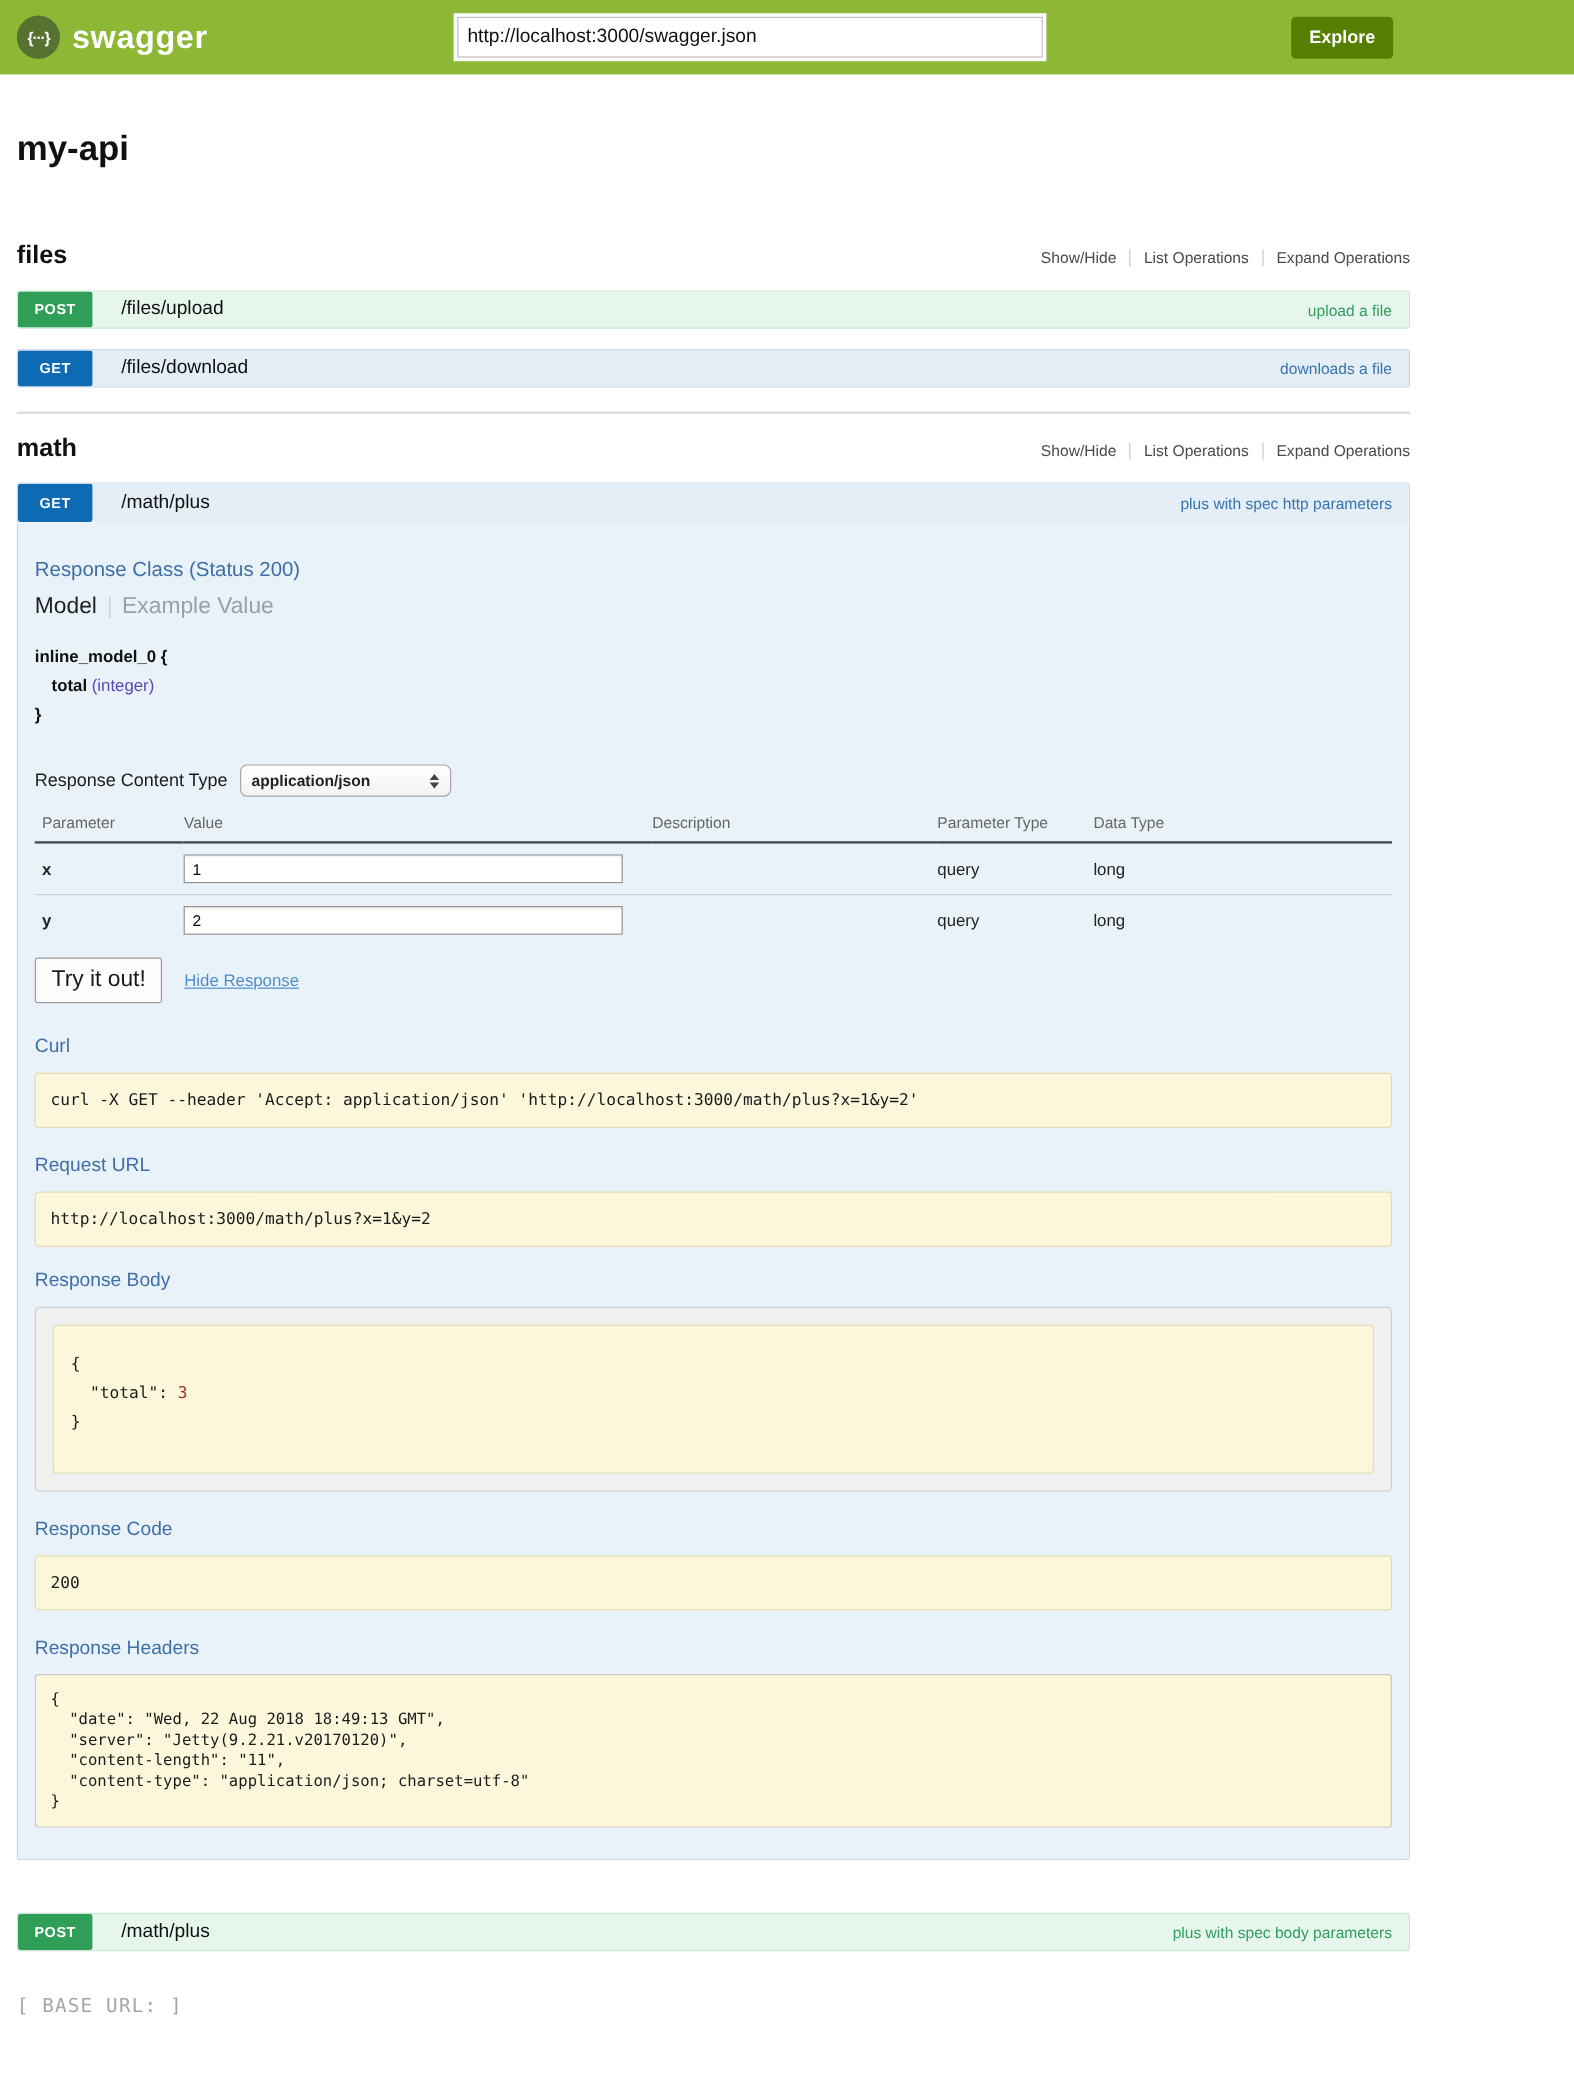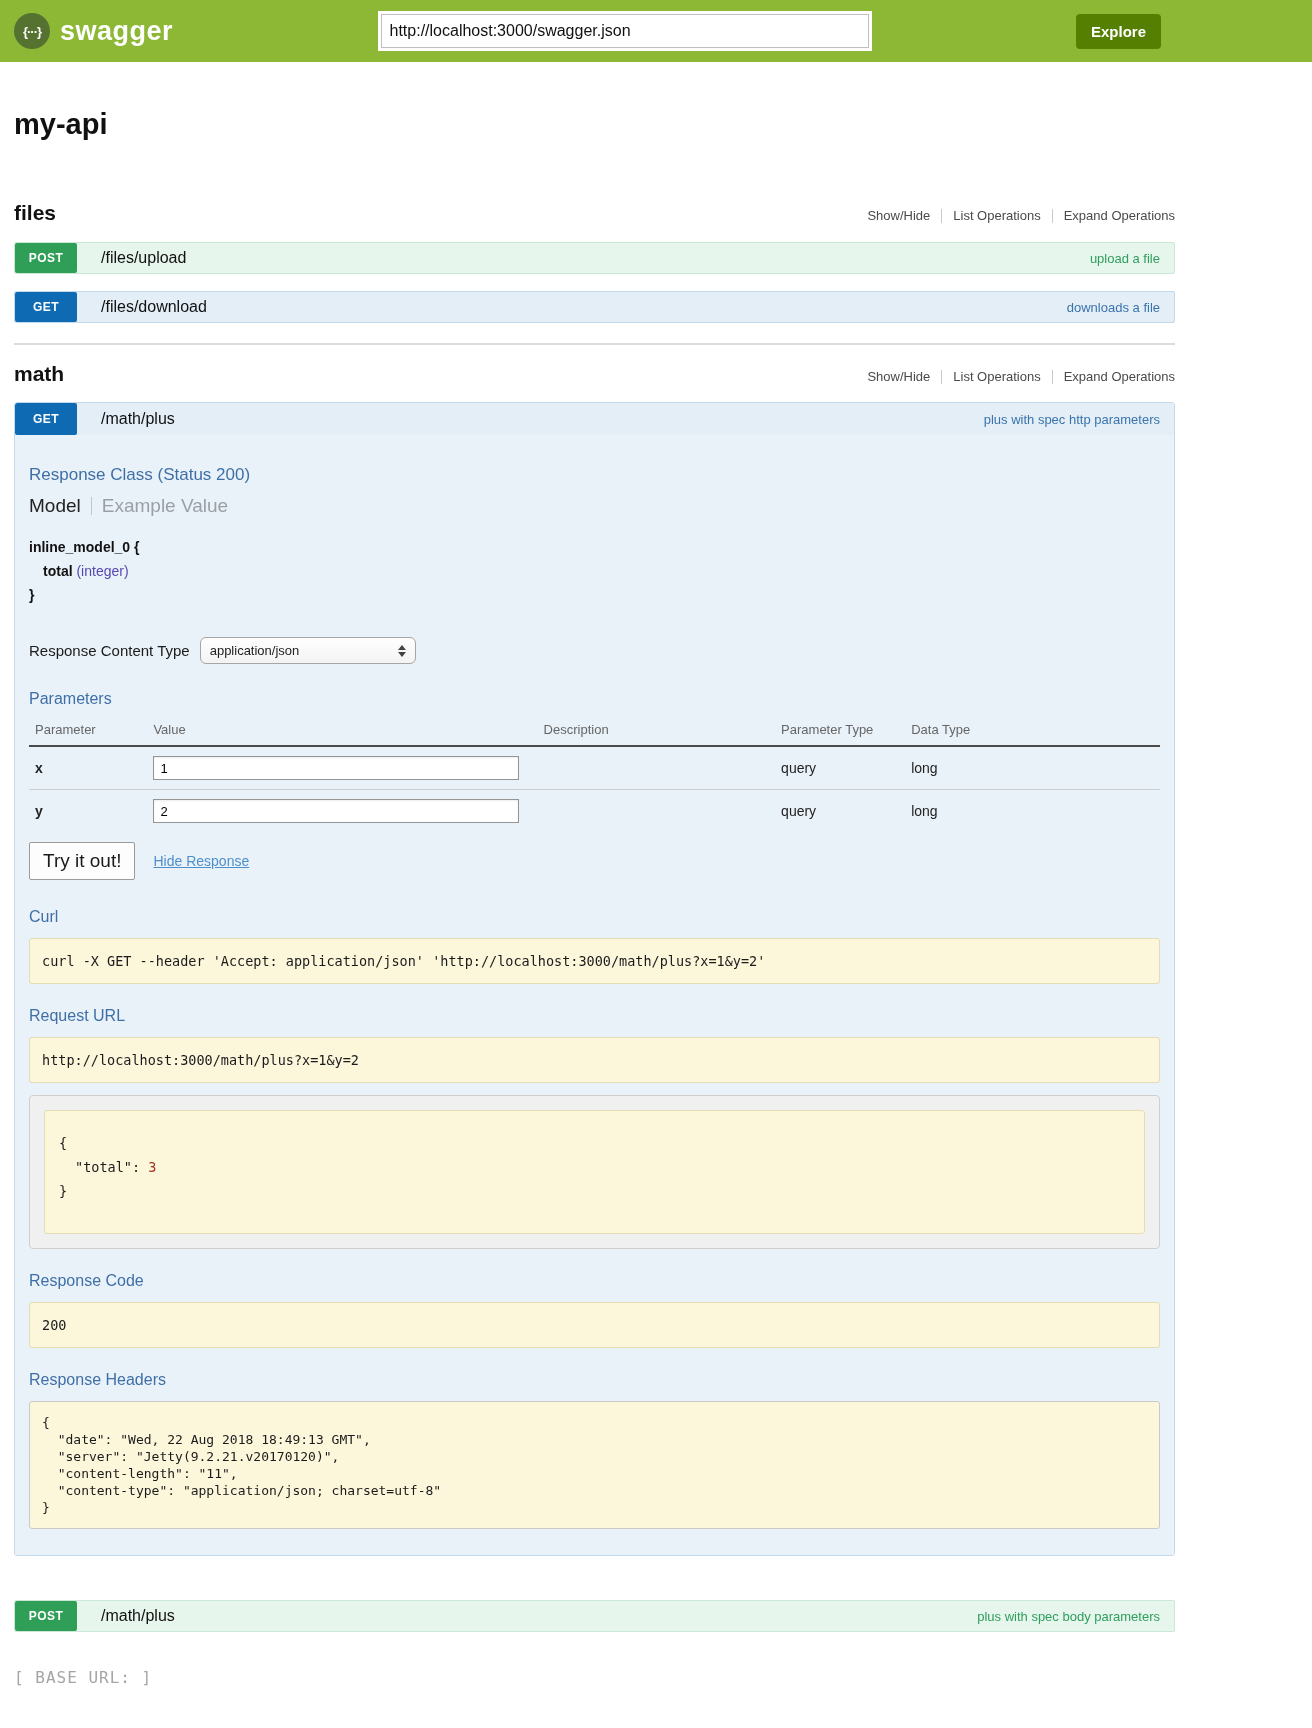--- a/index.html
+++ b/index.html
@@ -95,25 +95,25 @@
   .model-sig { margin-top: 18px; font-size: 14px; color: #111; line-height: 24px; }
   .model-sig .decl { font-weight: bold; }
   .model-sig .prop { padding-left: 14px; }
   .model-sig .prop-name { font-weight: bold; }
   .model-sig .prop-type { color: #5747b2; }
   .model-sig .close { font-weight: bold; }
 
   .rct-row { display: flex; align-items: center; margin-top: 30px; }
   .rct-label { font-size: 15px; color: #1b1b1b; margin-right: 10px; }
   .select {
-    width: 216px; height: 27px;
+    width: 176px; height: 27px;
     border: 1px solid #a6a6a6; border-radius: 6px;
     background: linear-gradient(#ffffff, #f3f3f3);
     display: flex; align-items: center; justify-content: space-between;
-    padding: 0 9px; font-size: 13px; color: #222; cursor: pointer;
+    padding: 0 9px; font-size: 13px; color: #222; cursor: pointer; font-weight: bold;
   }
   .sel-arrows { display: flex; flex-direction: column; gap: 2px; }
   .sel-arrows .up {
     width: 0; height: 0; border-left: 4px solid transparent; border-right: 4px solid transparent;
     border-bottom: 5px solid #444;
   }
   .sel-arrows .down {
     width: 0; height: 0; border-left: 4px solid transparent; border-right: 4px solid transparent;
     border-top: 5px solid #444;
   }
@@ -251,21 +251,20 @@
           <span class="rct-label">Response Content Type</span>
           <div class="select">
             <span>application/json</span>
             <span class="sel-arrows">
               <span class="up"></span>
                 <span class="down"></span>
             </span>
           </div>
         </div>
 
-        <h3 class="blue-head params-head">Parameters</h3>
         <table class="params">
           <colgroup>
             <col style="width:11%">
               <col style="width:34.5%">
               <col style="width:21%">
               <col style="width:11.5%">
               <col style="width:22%">
           </colgroup>
           <thead>
             <tr>
@@ -298,20 +297,21 @@
           <button class="try-btn">Try it out!</button>
           <a class="hide-link">Hide Response</a>
         </div>
 
         <h3 class="blue-head sec-gap-lg">Curl</h3>
         <div class="code-box">curl -X GET --header 'Accept: application/json' 'http://localhost:3000/math/plus?x=1&amp;y=2'</div>
 
         <h3 class="blue-head sec-gap-md">Request URL</h3>
         <div class="code-box">http://localhost:3000/math/plus?x=1&amp;y=2</div>
 
+        <h3 class="blue-head sec-gap-sm">Response Body</h3>
         <div class="gray-wrap">
           <div class="code-box"><div>{</div><div style="padding-left:16px;"><span>"total": </span><span class="json-num">3</span></div><div>}</div></div>
         </div>
 
         <h3 class="blue-head sec-gap-md">Response Code</h3>
         <div class="code-box">200</div>
 
         <h3 class="blue-head sec-gap-md">Response Headers</h3>
         <div class="code-box headers-box">{
   "date": "Wed, 22 Aug 2018 18:49:13 GMT",

